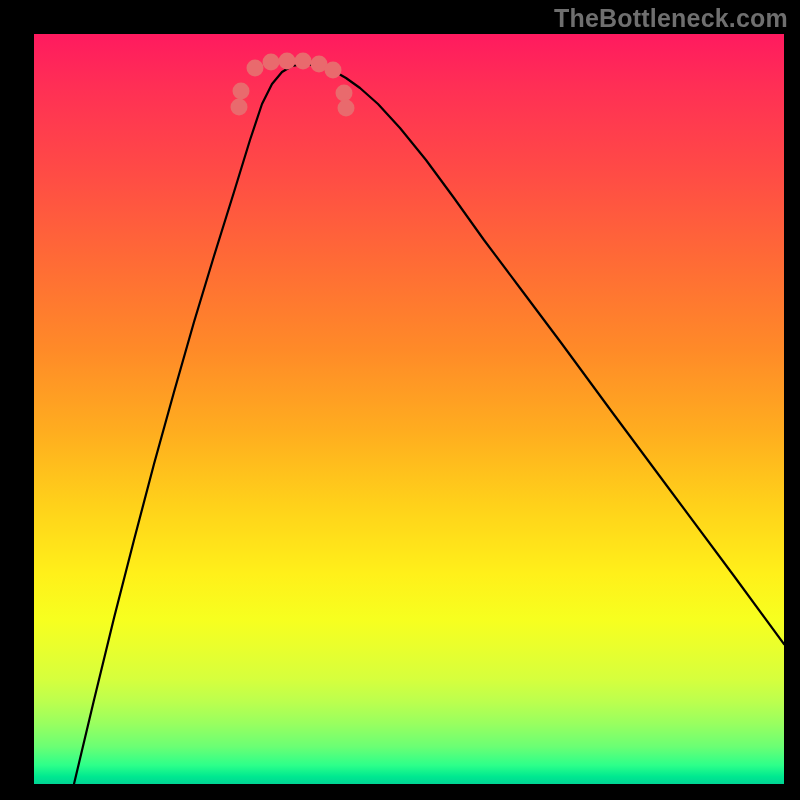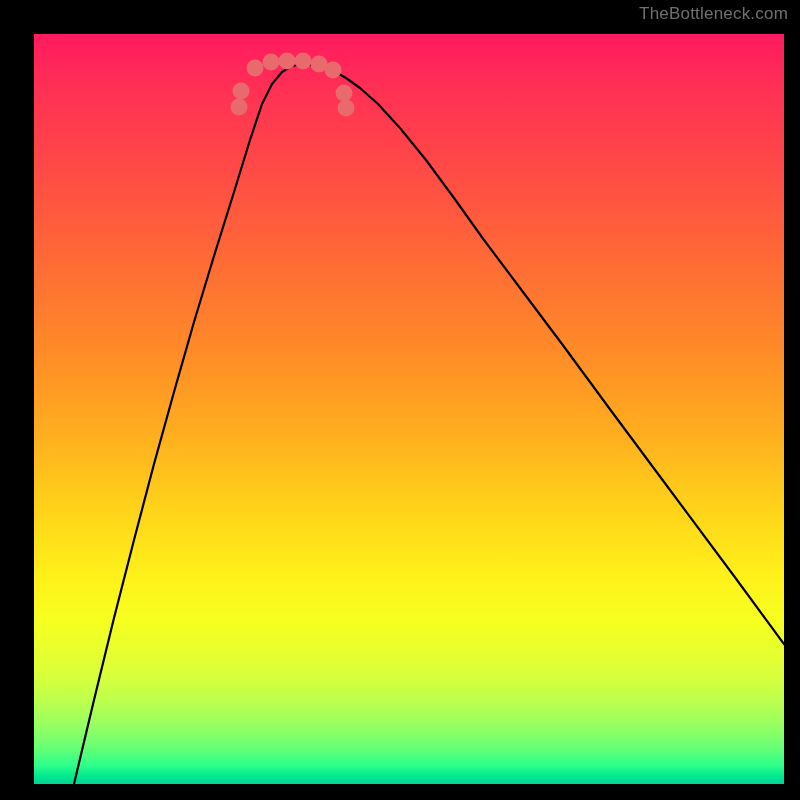--- a/index.html
+++ b/index.html
@@ -15,22 +15,22 @@
     position: relative;
     width: 800px;
     height: 800px;
     background: #000;
   }
   .watermark {
     position: absolute;
     top: 4px;
     right: 12px;
     color: #6f6f6f;
-    font-size: 17px;
-    font-weight: 400;
+    font-size: 25px;
+    font-weight: 700;
     letter-spacing: 0.2px;
     z-index: 10;
   }
   .plot-area {
     position: absolute;
     left: 34px;
     top: 34px;
     width: 750px;
     height: 750px;
     

